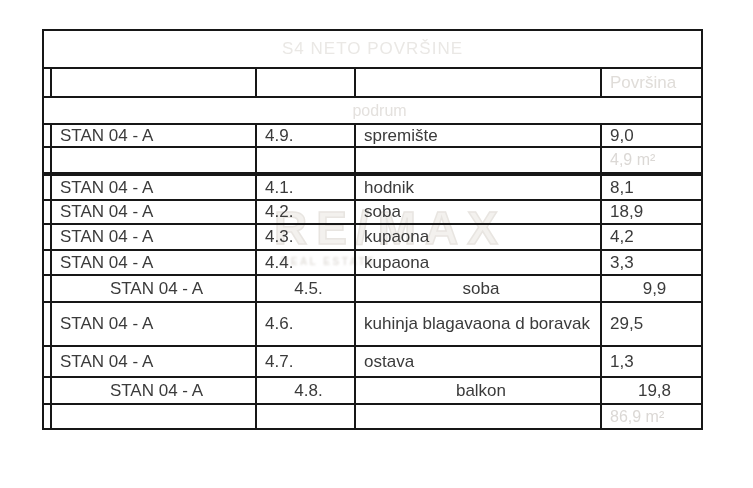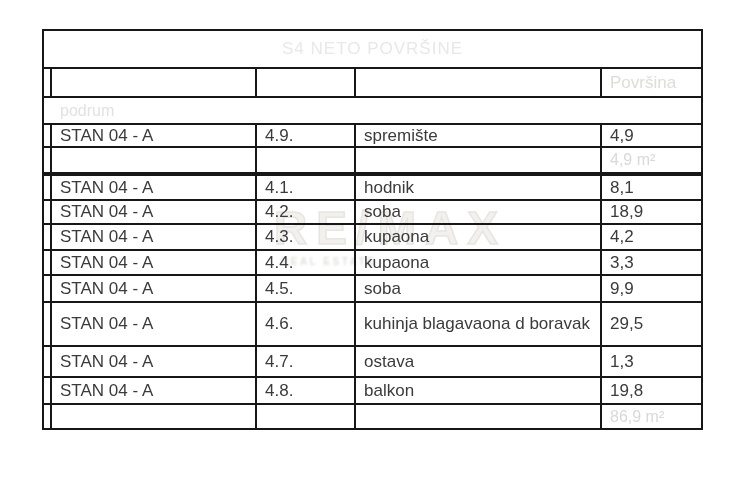--- a/index.html
+++ b/index.html
@@ -23,21 +23,21 @@
   table{border-collapse:collapse;table-layout:fixed;width:659px;background:transparent;}
   td{
     border:2px solid #171717;background:transparent;
     padding:0 2px 0 8px;font-size:17px;color:#3b3b3b;
     vertical-align:middle;white-space:nowrap;overflow:hidden;
   }
   
   col.c0{width:8px;}  col.c1{width:205px;} col.c2{width:99px;}
   col.c3{width:246px;} col.c4{width:101px;}
   
-  tr.h21{height:21px;} tr.h29{height:29px;} tr.h27{height:27px;}
+  tr.h21{height:21px;} tr.h29{height:29px;} tr.h27{height:27px;text-align:center;}
   tr.h23{height:23px;} tr.h26{height:26px;} tr.h25{height:25px;}
   tr.h24{height:24px;} tr.h44{height:44px;} tr.h31{height:31px;}
   tr.h22{height:22px;}
   .title-cell{
     text-align:center;color:#eae8e5;font-size:17px;letter-spacing:1px;
     padding:8px;
   }
   .area-header{color:#e0ddd9;font-size:17px;}
   .section-cell{color:#e4e1de;font-size:16px;padding-left:16px;white-space:pre;}
   .subtotal{color:#dbd8d5;font-size:16px;margin-top:47px;}
@@ -76,21 +76,21 @@
       <td class="area-header">Površina</td>
     </tr>
     <tr class="h27">
       <td colspan="5" class="section-cell">podrum</td>
     </tr>
     <tr class="h23">
       <td></td>
       <td>STAN 04 - A</td>
       <td>4.9.</td>
       <td>spremište</td>
-      <td>4,9</td>
+      <td>9,0</td>
     </tr>
     <tr class="h26">
       <td></td>
       <td></td>
       <td></td>
       <td></td>
       <td class="subtotal">4,9 m²</td>
     </tr>
   </tbody>
     </table>

